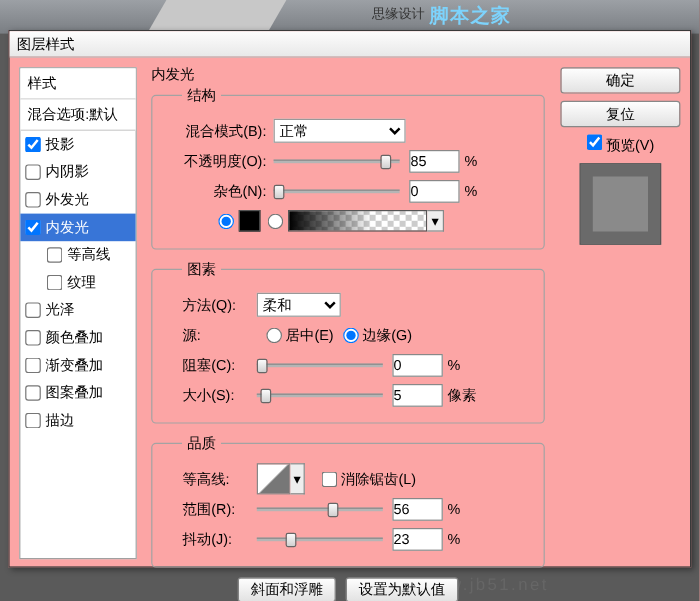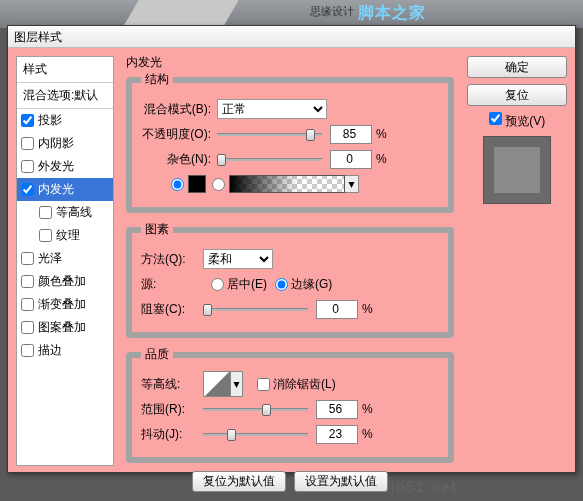--- a/index.html
+++ b/index.html
@@ -11,30 +11,30 @@
 .wm3{position:absolute;bottom:6px;left:350px;color:#666;font-size:14px;letter-spacing:2px}
 .dialog{position:absolute;top:25px;left:7px;width:569px;height:448px;background:#fca5a5;border:1px solid #3a3a3a;box-shadow:2px 2px 5px rgba(0,0,0,.4)}
 .dlgtitle{height:22px;line-height:22px;padding-left:6px;background:linear-gradient(180deg,#fdfdfd,#e8e8e8);border-bottom:1px solid #bbb}
 .sidebar{position:absolute;top:30px;left:8px;width:98px;height:410px;background:#fff;border:1px solid #a0a0a0}
 .shdr{padding:4px 6px;border-bottom:1px solid #ccc;background:#fff}
 .srow{display:flex;align-items:center;padding:3px 4px;cursor:default}
 .srow.sel{background:#3875d7;color:#fff}
 .srow input{margin-right:4px}
 .srow.indent{padding-left:22px}
 .main{position:absolute;top:28px;left:114px;width:332px;height:413px}
-fieldset{border:6px solid #a3a3a3;border-radius:4px;margin-bottom:8px;padding:6px 9px 8px}
+fieldset{border:1px solid #a3a3a3;border-radius:4px;margin-bottom:8px;padding:6px 25px 8px}
 legend{padding:0 4px}
 .frow{display:flex;align-items:center;margin:5px 0;height:20px}
 .lbl{width:70px;text-align:right;margin-right:6px}
 .lbl2{width:56px;text-align:left;margin-right:6px}
 select{height:20px;border:1px solid #999;background:#fff}
 .slider{flex:0 0 105px;height:18px;position:relative;margin-right:8px}
 .slider::before{content:"";position:absolute;top:8px;left:0;right:0;height:2px;background:#b5b5b5;border-top:1px solid #888}
 .thumb{position:absolute;top:4px;width:9px;height:12px;background:linear-gradient(180deg,#fafafa,#d0d0d0);border:1px solid #666;border-radius:2px}
-.num{width:42px;height:19px;border:1px solid #888;background:#fff;text-align:center;padding-right:3px;line-height:17px;margin-right:4px}
+.num{width:42px;height:19px;border:1px solid #888;background:#fff;text-align:left;padding-right:3px;line-height:17px;margin-right:4px}
 .sw{width:18px;height:18px;border:1px solid #555;margin-right:6px}
 .grad{width:116px;height:18px;border:1px solid #555;background:linear-gradient(90deg,#000,#fff 60%,#fff),repeating-conic-gradient(#ccc 0 25%,#fff 0 50%) 50%/10px 10px;background-blend-mode:multiply}
 .gradwrap{display:flex;align-items:center}
 .gradbtn{width:14px;height:18px;border:1px solid #888;border-left:0;background:#eee;text-align:center;line-height:16px}
 .radio{margin:0 3px 0 8px}
 .contour{width:28px;height:26px;border:1px solid #888;background:linear-gradient(135deg,#fff 48%,#777 52%);display:inline-block;vertical-align:middle}
 .cbtn{width:12px;height:26px;border:1px solid #888;border-left:0;background:#eee;display:inline-block;vertical-align:middle;text-align:center;line-height:24px}
 .btns{display:flex;justify-content:center;gap:8px;margin-top:4px}
 .btn{height:21px;padding:0 10px;background:linear-gradient(180deg,#fefefe,#e2e2e2);border:1px solid #888;border-radius:3px;line-height:19px;cursor:default}
 .right{position:absolute;top:30px;right:8px;width:100px}
@@ -157,20 +157,28 @@
      <span>边缘(G)</span>
     </div>
     <div class="frow">
      <span class="lbl2">阻塞(C):</span>
      <div class="slider">
               <div class="thumb" style="left:0%"></div>
             </div>
      <div class="num">0</div>
      <span>%</span>
     </div>
+    <div class="frow">
+     <span class="lbl2">大小(S):</span>
+     <div class="slider">
+              <div class="thumb" style="left:3%"></div>
+            </div>
+     <div class="num">5</div>
+     <span>像素</span>
+    </div>
    </fieldset>
 
    <fieldset>
     <legend>品质</legend>
     <div class="frow">
      <span class="lbl2">等高线:</span>
      <span class="contour"></span>
             <span class="cbtn">▾</span>
      <input type="checkbox" style="margin-left: 14px;">
      <span style="margin-left:3px">消除锯齿(L)</span>
@@ -187,21 +195,21 @@
      <span class="lbl2">抖动(J):</span>
      <div class="slider">
               <div class="thumb" style="left:23%"></div>
             </div>
      <div class="num">23</div>
      <span>%</span>
     </div>
    </fieldset>
 
    <div class="btns">
-    <div class="btn">复位为默认值</div>
+    <div class="btn">斜面和浮雕</div>
     <div class="btn">设置为默认值</div>
    </div>
   </fieldset>
  </div>
 
  <div class="right">
   <div class="rbtn">确定</div>
   <div class="rbtn">复位</div>
   <div class="prevrow">
    <input type="checkbox" checked="" style="">

